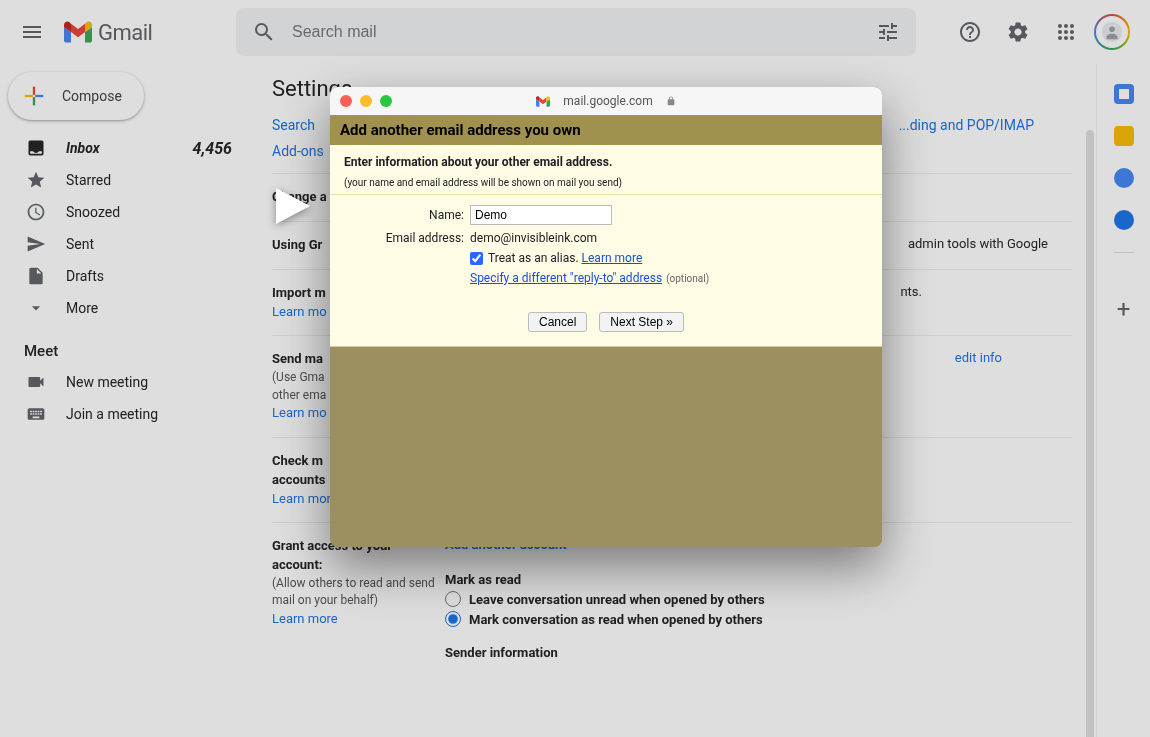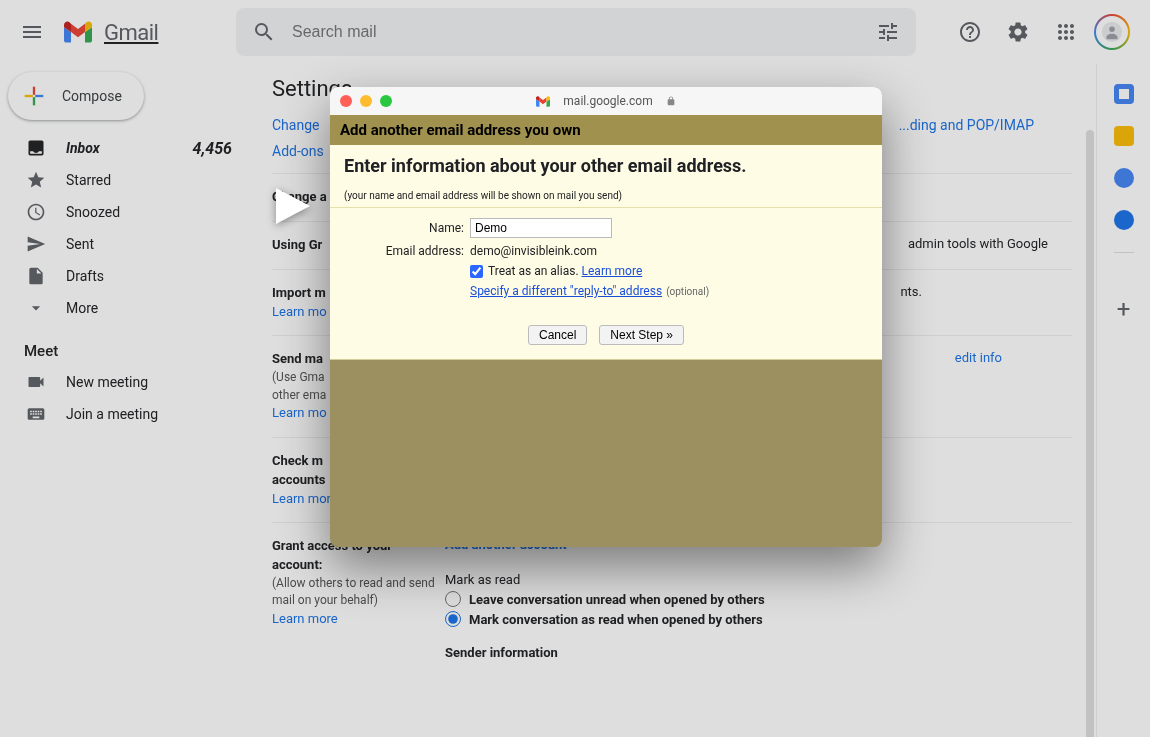--- a/index.html
+++ b/index.html
@@ -17,21 +17,21 @@
   .header {
     height: 64px;
     display: flex;
     align-items: center;
     padding: 8px;
   }
   .menu-btn {
     width: 48px; height: 48px; display:flex;align-items:center;justify-content:center;
     border-radius:50%; cursor:pointer;
   }
-  .logo-block { display:flex; align-items:center; gap:12px; padding:0 8px; min-width: 180px; text-decoration: underline;}
+  .logo-block { display:flex; align-items:center; gap:6px; padding:0 8px; min-width: 180px;}
   .logo-text { font-size: 22px; color:#5f6368; letter-spacing:-0.5px; }
   .search-bar {
     flex: 0 0 680px;
     background:#f1f3f4;
     height: 48px;
     border-radius: 8px;
     display:flex;
     align-items:center;
     padding: 0 8px;
   }
@@ -173,21 +173,21 @@
   }
   .dialog-title {
     font-size:15px; font-weight:700; color:#000;
   }
   .dialog-body {
     background:#fffce6;
     margin: 0;
     padding: 10px 14px 14px;
     border-bottom:1px solid #d5cd95;
   }
-  .dialog-body h4 { font-size:18px; font-weight:700; margin-bottom:14px;}
+  .dialog-body h4 { font-size:12px; font-weight:700; margin-bottom:8px;}
   .dialog-body .tiny { font-size:10px; margin-bottom:6px;}
   .dialog-body hr {border:none;border-top:1px solid #e5dfa8;margin:6px -14px 10px;}
   .form-row { display:flex; align-items:center; font-size:12px; margin-bottom:6px;}
   .form-row .lab { width:126px; text-align:right; padding-right:6px;}
   .form-row input[type=text]{
     border:1px solid #bbb; padding:2px 4px; font-size:12px; width:142px; background:#fff;
   }
   .form-row .bold { font-weight:400; }
   .form-row input[type=checkbox]{ accent-color:#2a66ff; margin-right:5px;}
   .form-row a { color:#1a4ed8; text-decoration:underline; }
@@ -347,21 +347,21 @@
             <path d="M20 5H4c-1.1 0-2 .9-2 2v10c0 1.1.9 2 2 2h16c1.1 0 2-.9 2-2V7c0-1.1-.9-2-2-2zm-9 3h2v2h-2V8zm0 3h2v2h-2v-2zM8 8h2v2H8V8zm0 3h2v2H8v-2zm-1 2H5v-2h2v2zm0-3H5V8h2v2zm9 7H8v-2h8v2zm0-4h-2v-2h2v2zm0-3h-2V8h2v2zm3 3h-2v-2h2v2zm0-3h-2V8h2v2z"></path>
           </svg>
         </span>
       <span>Join a meeting</span>
     </div>
   </div>
 
   <div class="main">
     <div class="settings-title">Settings</div>
     <div class="tabs-row">
-      <span>Change</span>
+      <span>Search</span>
       <span style="position:absolute; right:44px; color:#1a73e8;">...ding and POP/IMAP</span>
     </div>
     <div class="addons-row"><span>Add-ons</span></div>
 
     <div class="section">
       <div class="left"><span>Change a</span></div>
       <div class="right"></div>
     </div>
 
     <div class="section">
@@ -401,21 +401,21 @@
     <div class="section" style="border-bottom:none;">
       <div class="left">
         <div>Grant access to your</div>
         <div>account:</div>
         <div class="sub">(Allow others to read and send</div>
         <div class="sub">mail on your behalf)</div>
         <a href="#">Learn more</a>
       </div>
       <div class="right">
         <a href="#">Add another account</a>
-        <div style="font-weight:400;margin-top:20px;">Mark as read</div>
+        <div style="font-weight:700;margin-top:20px;">Mark as read</div>
         <div class="radio-row">
           <input type="radio" style="">
           <span>Leave conversation unread when opened by others</span>
         </div>
         <div class="radio-row">
           <input type="radio" checked="" style="">
           <span>Mark conversation as read when opened by others</span>
         </div>
         <div style="font-weight:700;margin-top:18px;">Sender information</div>
       </div>

